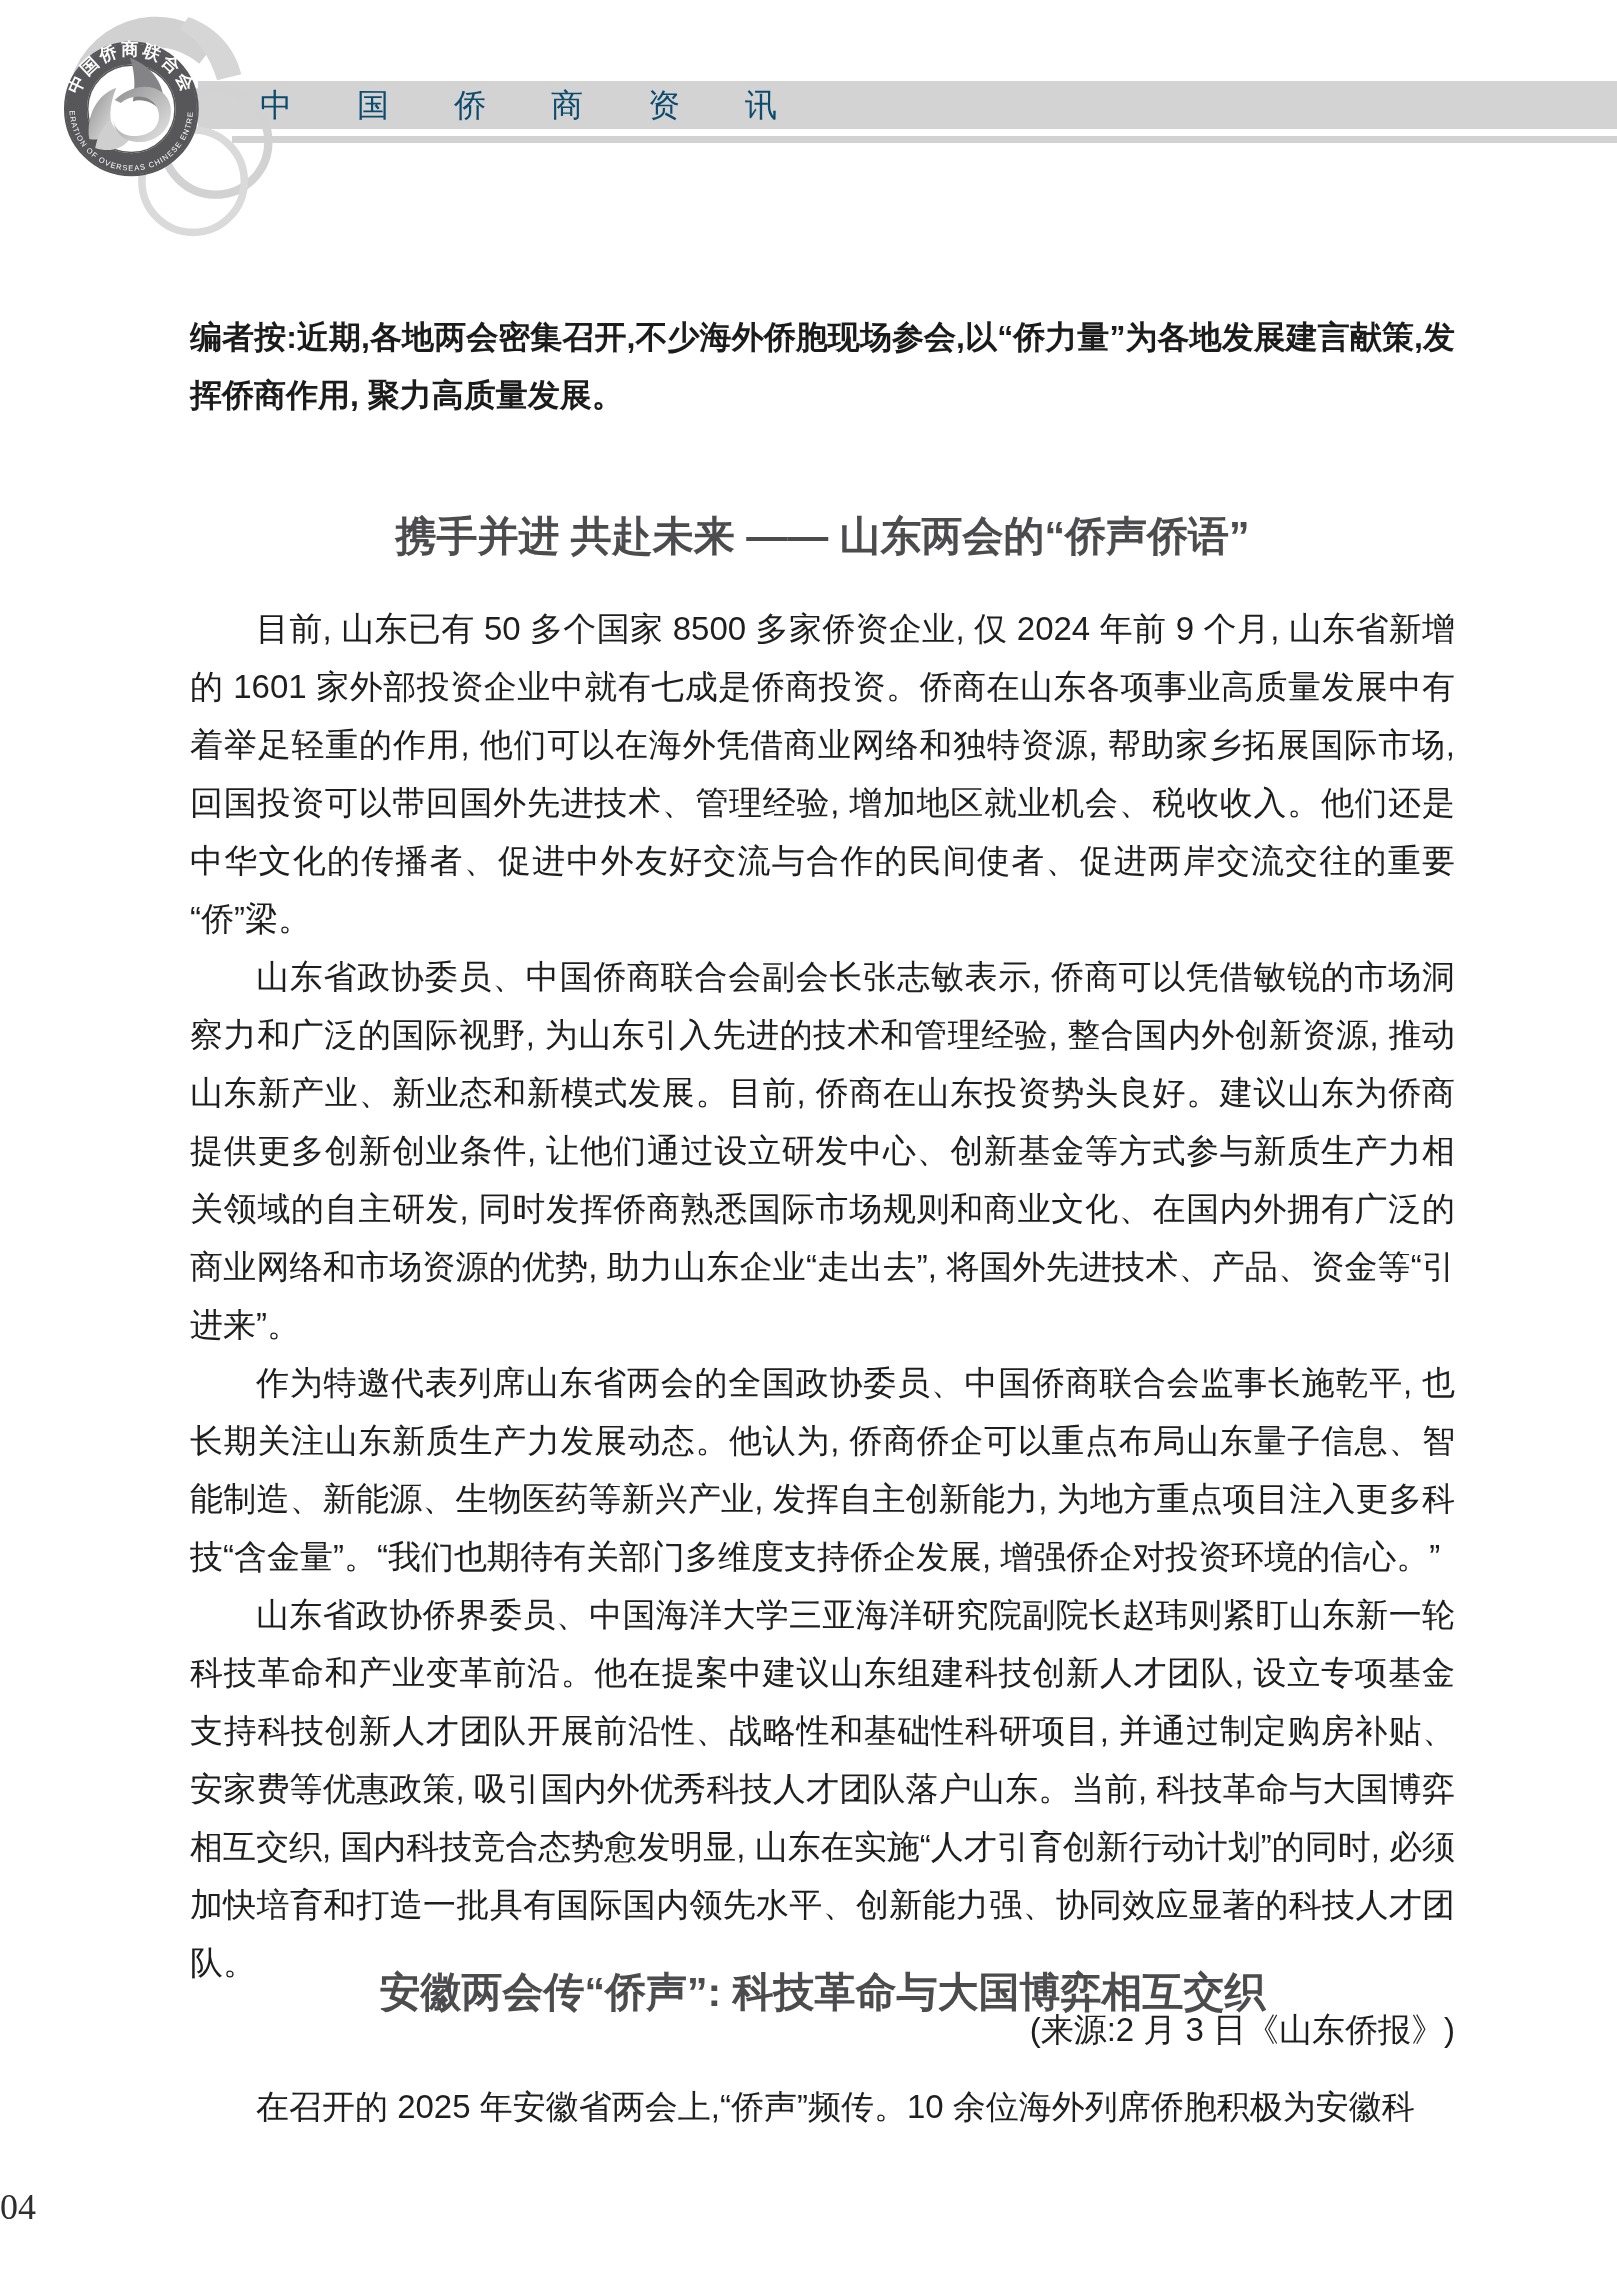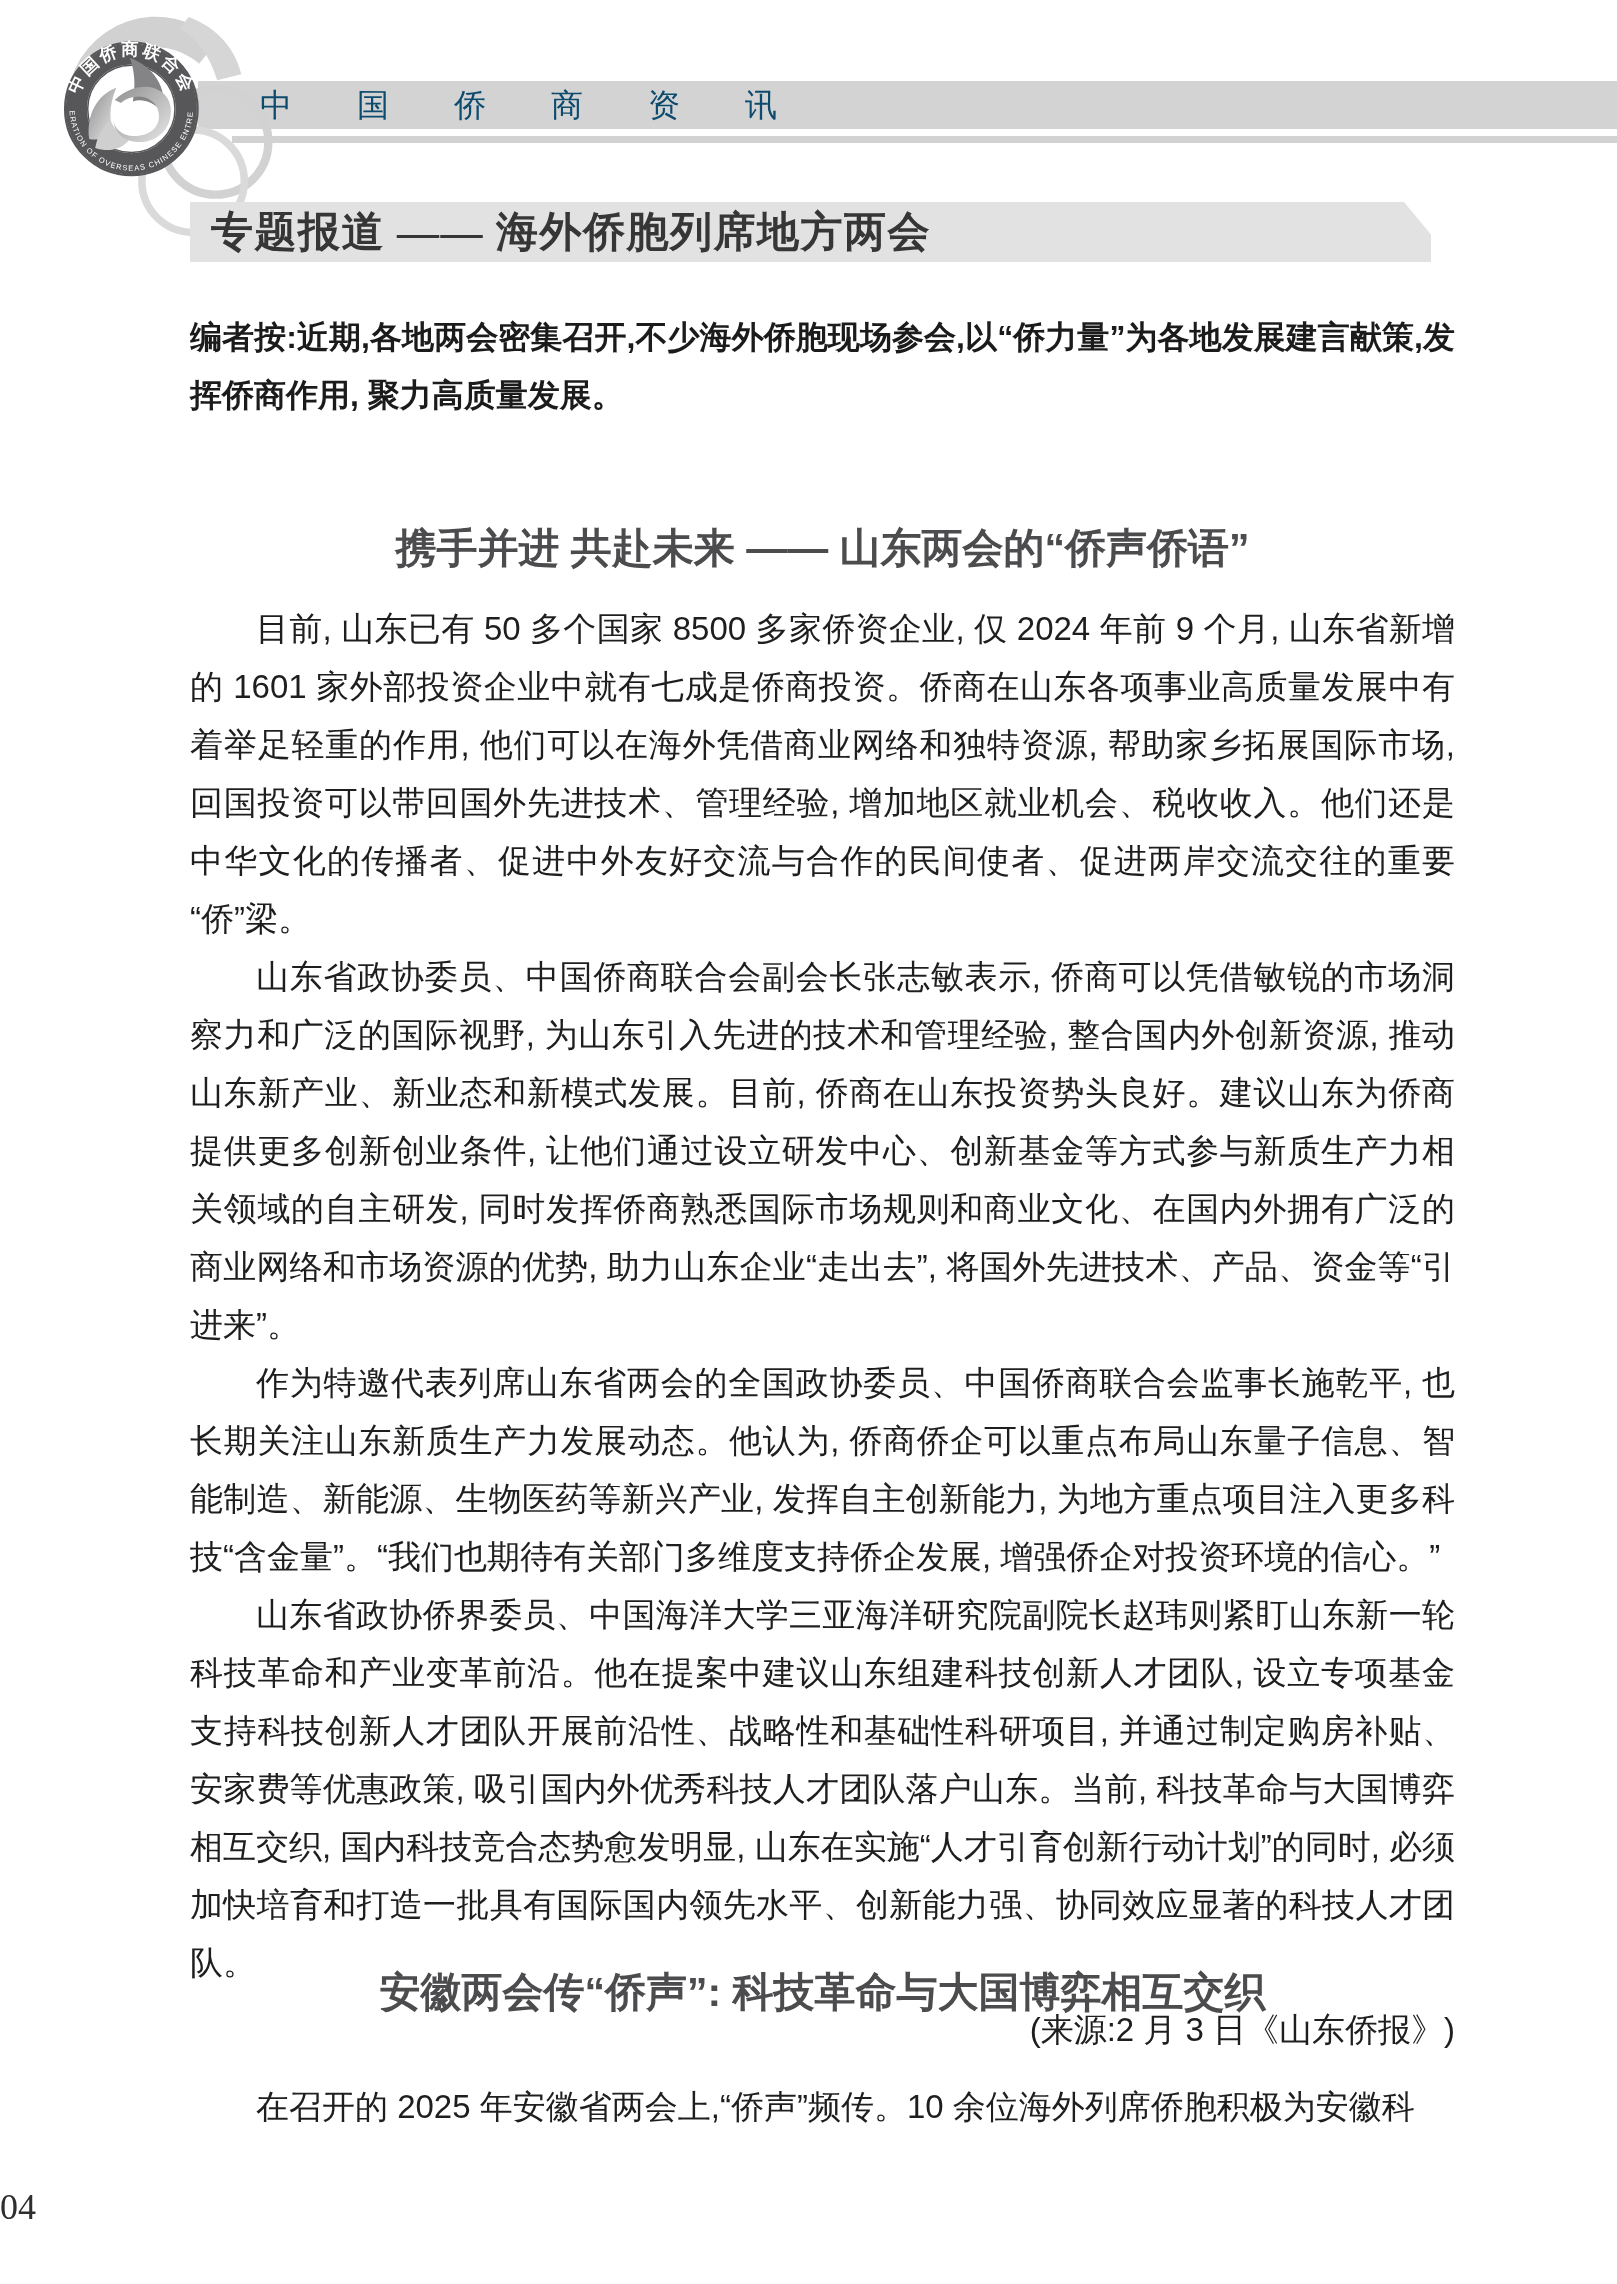--- a/index.html
+++ b/index.html
@@ -42,21 +42,21 @@
   .editor-note{
     position:absolute; left:190px; top:308px; width:1265px;
     font-size:32px; line-height:58px; font-weight:700;
     text-align:justify; color:#1b1b1b;
   }
   
   .article-title{
     position:absolute; left:190px; width:1265px; text-align:center;
     font-size:41px; font-weight:700; color:#4c4c4e; white-space:nowrap;
   }
-  .title-1{ top:521px; }
+  .title-1{ top:509px; }
   .title-2{ top:1965px; }
   
   .body-text{
     position:absolute; left:190px; width:1265px;
     font-size:33px; line-height:58px; color:#1e1e1e;
     text-align:justify;
   }
   .body-1{ top:600px; }
   .body-2{ top:2078px; }
   .body-text p{ margin:0; text-indent:2em; }
@@ -105,23 +105,20 @@
     </text>
 
     <g>
       <path d="M68,182 C64,150 78,124 104,114 C94,138 94,158 102,176 C90,182 78,184 68,182 Z" fill="url(#lg)"></path>
       <path d="M76,194 C94,200 112,196 122,182 C110,178 100,168 96,156 C84,168 78,182 76,194 Z" fill="#cfcfcf"></path>
       <path d="M122,74 C154,86 172,114 166,146 C152,132 138,128 126,132 C130,110 128,90 122,74 Z" fill="#848486"></path>
       <path d="M102,130 C132,102 170,110 176,138 C180,164 162,186 134,186 C114,186 100,172 100,154 C100,168 112,178 128,178 C150,178 164,164 160,146 C156,126 130,118 110,134 Z" fill="url(#lg)"></path>
     </g>
   </svg>
 
-  <div class="section-banner">
-    <div class="section-title">专题报道 —— 海外侨胞列席地方两会</div>
-  </div>
 
   <div class="editor-note">编者按:近期,各地两会密集召开,不少海外侨胞现场参会,以“侨力量”为各地发展建言献策,发挥侨商作用, 聚力高质量发展。</div>
 
   <div class="article-title title-1">携手并进 共赴未来 —— 山东两会的“侨声侨语”</div>
 
   <div class="body-text body-1">
     <p>目前, 山东已有 50 多个国家 8500 多家侨资企业, 仅 2024 年前 9 个月, 山东省新增的 1601 家外部投资企业中就有七成是侨商投资。侨商在山东各项事业高质量发展中有着举足轻重的作用, 他们可以在海外凭借商业网络和独特资源, 帮助家乡拓展国际市场, 回国投资可以带回国外先进技术、管理经验, 增加地区就业机会、税收收入。他们还是中华文化的传播者、促进中外友好交流与合作的民间使者、促进两岸交流交往的重要“侨”梁。</p>
     <p>山东省政协委员、中国侨商联合会副会长张志敏表示, 侨商可以凭借敏锐的市场洞察力和广泛的国际视野, 为山东引入先进的技术和管理经验, 整合国内外创新资源, 推动山东新产业、新业态和新模式发展。目前, 侨商在山东投资势头良好。建议山东为侨商提供更多创新创业条件, 让他们通过设立研发中心、创新基金等方式参与新质生产力相关领域的自主研发, 同时发挥侨商熟悉国际市场规则和商业文化、在国内外拥有广泛的商业网络和市场资源的优势, 助力山东企业“走出去”, 将国外先进技术、产品、资金等“引进来”。</p>
     <p>作为特邀代表列席山东省两会的全国政协委员、中国侨商联合会监事长施乾平, 也长期关注山东新质生产力发展动态。他认为, 侨商侨企可以重点布局山东量子信息、智能制造、新能源、生物医药等新兴产业, 发挥自主创新能力, 为地方重点项目注入更多科技“含金量”。“我们也期待有关部门多维度支持侨企发展, 增强侨企对投资环境的信心。”</p>
     <p>山东省政协侨界委员、中国海洋大学三亚海洋研究院副院长赵玮则紧盯山东新一轮科技革命和产业变革前沿。他在提案中建议山东组建科技创新人才团队, 设立专项基金支持科技创新人才团队开展前沿性、战略性和基础性科研项目, 并通过制定购房补贴、安家费等优惠政策, 吸引国内外优秀科技人才团队落户山东。当前, 科技革命与大国博弈相互交织, 国内科技竞合态势愈发明显, 山东在实施“人才引育创新行动计划”的同时, 必须加快培育和打造一批具有国际国内领先水平、创新能力强、协同效应显著的科技人才团队。</p>

